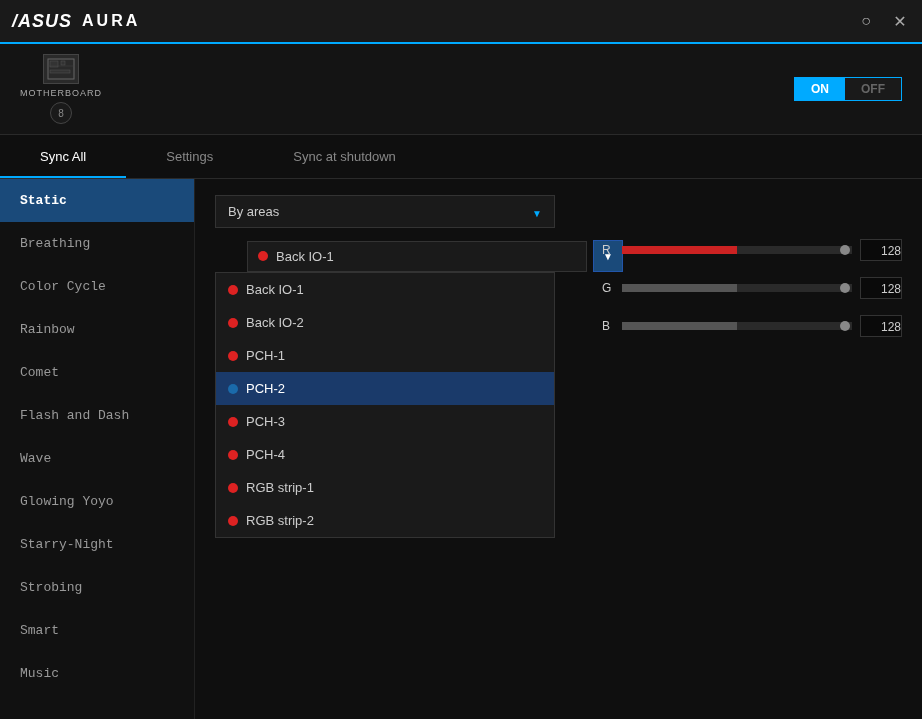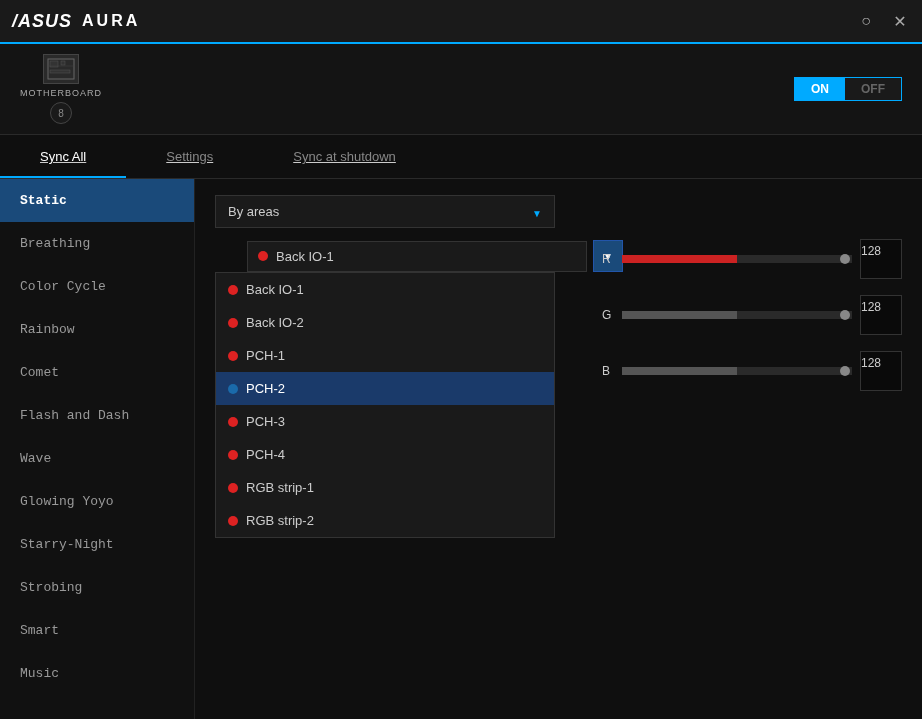--- a/index.html
+++ b/index.html
@@ -120,21 +120,20 @@
     .toggle-off {
       background: #1a1a1a;
       color: #666;
     }
 
     
     .nav-tabs {
       display: flex;
       background: #0f0f0f;
       border-bottom: 1px solid #2a2a2a;
-      text-decoration: underline;
     }
     .nav-tab {
       padding: 14px 40px;
       font-size: 13px;
       color: #888;
       cursor: pointer;
       position: relative;
     }
     .nav-tab.active {
       color: #fff;
@@ -322,26 +321,26 @@
       right: 2px;
       top: 50%;
       transform: translateY(-50%);
       width: 10px;
       height: 10px;
       background: #888;
       border-radius: 50%;
     }
     .rgb-value {
       width: 42px;
-      height: 40px;
+      height: 22px;
       background: #0a0a0a;
       border: 1px solid #333;
       color: #ccc;
       font-size: 12px;
-      text-align: left;
+      text-align: right;
       line-height: 22px;
     }
 
     
     .color-label {
       font-size: 13px;
       color: #ccc;
       margin-bottom: 8px;
     }
   </style>

